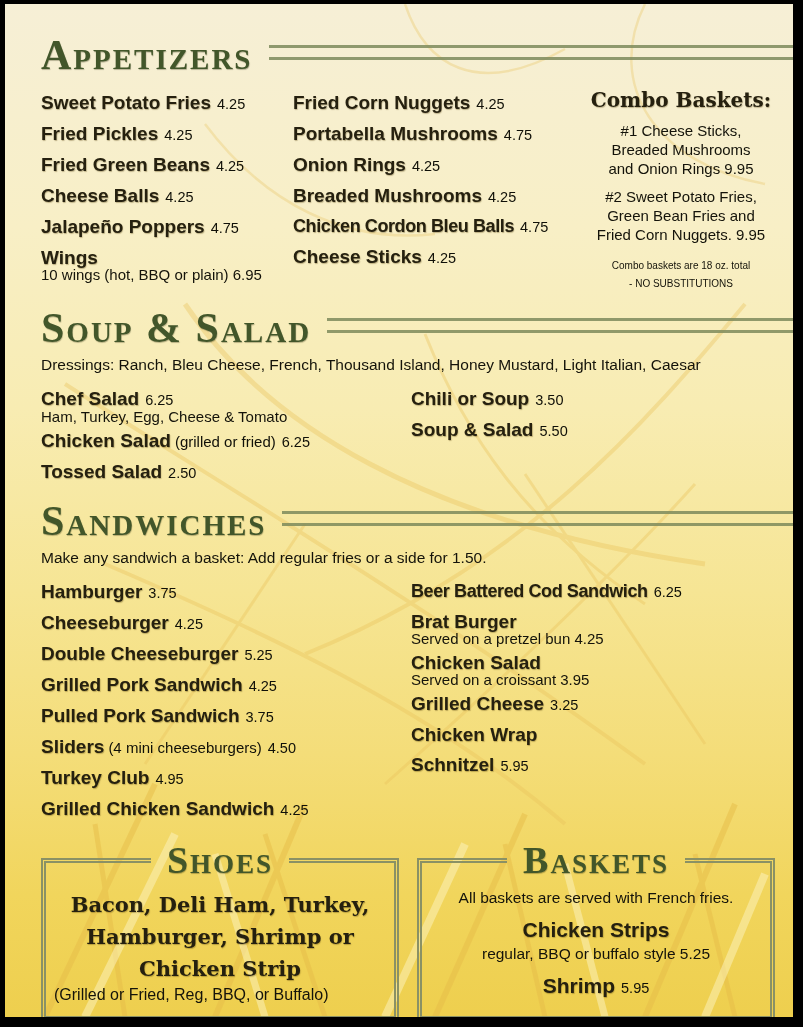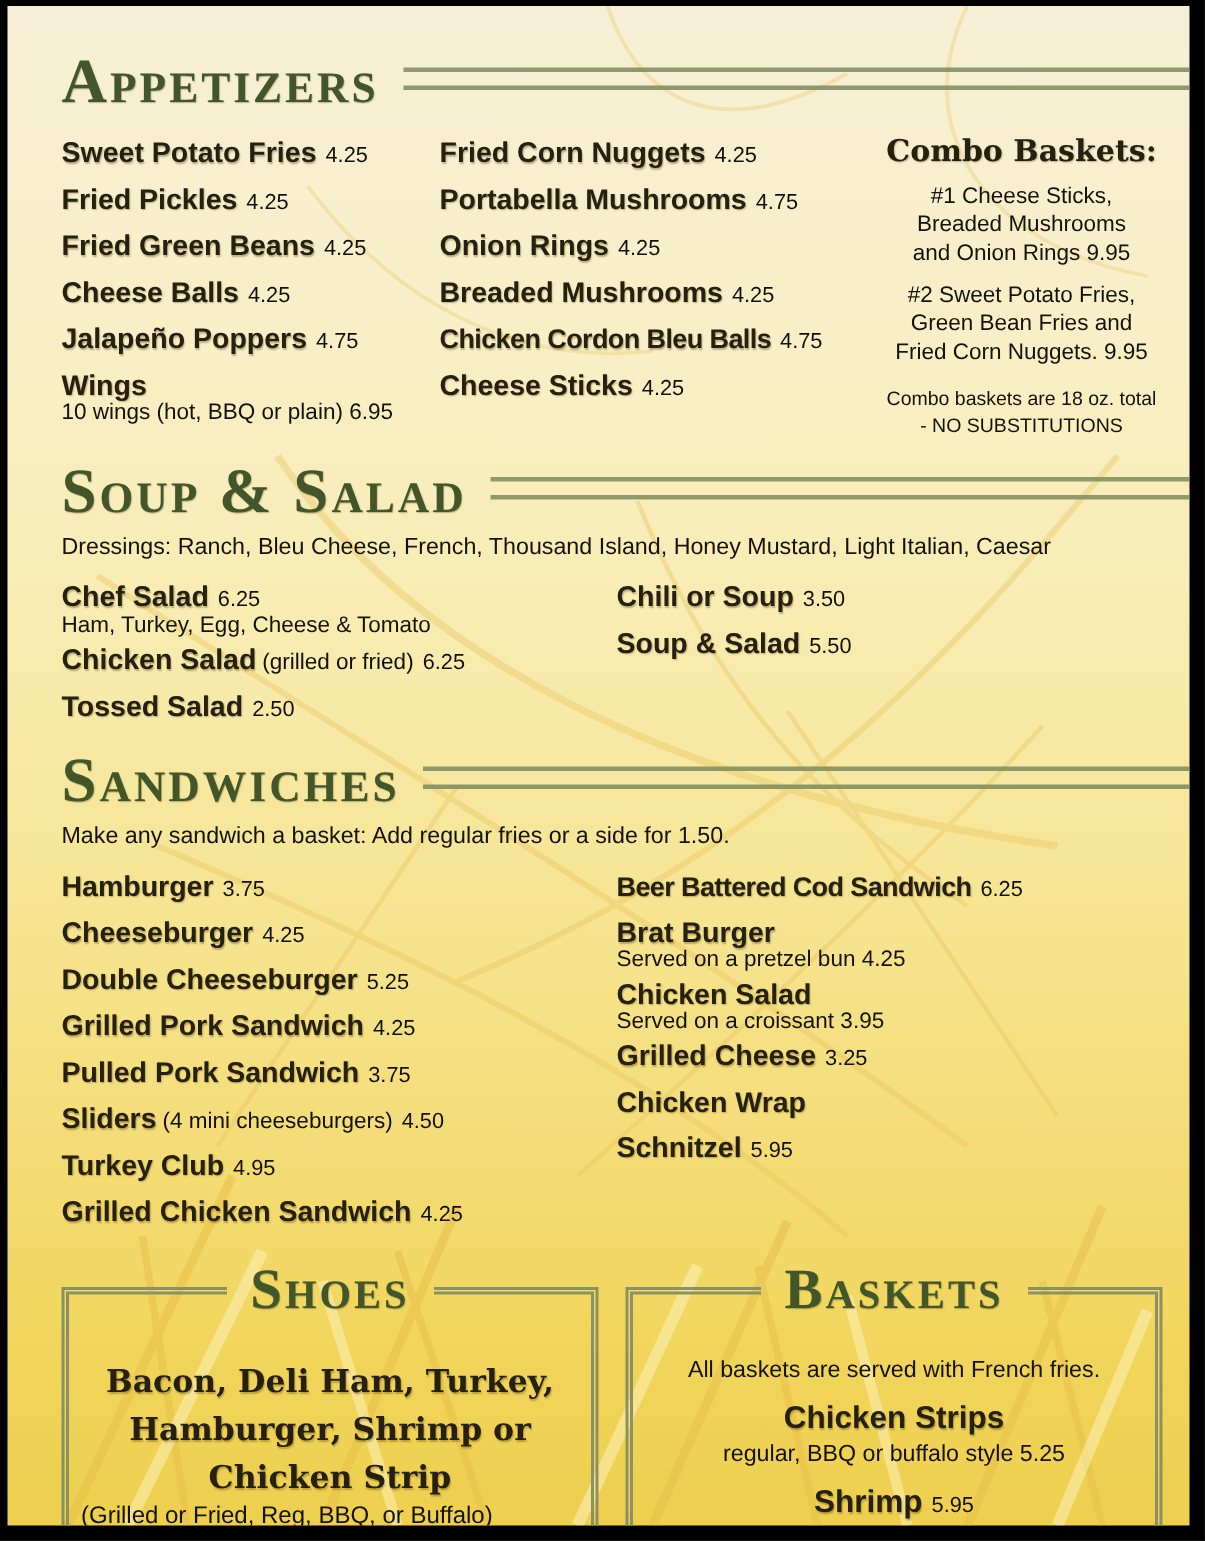--- a/index.html
+++ b/index.html
@@ -29,33 +29,33 @@
   .inote  { font-family:"Liberation Sans", sans-serif; font-size:15px; color:#101008; margin-left:4px; }
   .idesc  { font-family:"Liberation Sans", sans-serif; font-size:15px; color:#14130a;
     line-height:18px; margin-top:-7px; white-space:nowrap; }
 
   .app-grid { display:grid; grid-template-columns:252px 288px 1fr; margin-top:12px; }
   .combo { text-align:center; padding-top:0; }
   .combo-title { font-family:"DejaVu Serif", serif; font-weight:bold; font-size:20px; color:#25200f;
     text-shadow:0.6px 1px 1px rgba(80,60,10,0.35); }
   .combo-opt { font-family:"Liberation Sans", sans-serif; font-weight:normal; font-size:15px;
     color:#14130a; line-height:19px; margin-top:9px; }
-  .combo-note { font-family:"Liberation Sans", sans-serif; font-size:13px; color:#14130a;
+  .combo-note { font-family:"Liberation Sans", sans-serif; font-size:10px; color:#14130a;
     line-height:18px; margin-top:13px; }
 
   .soup-section { margin-top:14px; }
   .plainline { font-family:"Liberation Sans", sans-serif; font-size:15.5px; color:#14130a; margin:7px 0 10px; }
   .two-grid { display:grid; grid-template-columns:370px 1fr; }
 
   .sand-section { margin-top:12px; }
   .sand-grid { display:grid; grid-template-columns:370px 1fr; margin-top:8px; }
 
   .boxes { display:flex; gap:18px; margin-top:16px; margin-right:6px; }
   .menu-box { flex:1; border:5px double #8a9165; background:transparent; margin:0; padding:2px 8px 12px; }
-  .menu-box legend { margin:16px auto; padding:0 16px; }
+  .menu-box legend { margin:0 auto; padding:0 16px; }
   .box-title { font-size:38px; }
   .box-main { font-family:"DejaVu Serif", serif; font-weight:bold; font-size:21px; color:#25200f;
     text-align:center; line-height:32px; margin-top:8px; text-shadow:0.6px 1px 1px rgba(80,60,10,0.35); }
   .box-sub { font-family:"Liberation Sans", sans-serif; font-size:16px; color:#14130a; text-align:left; margin-top:1px; }
   .basket-note { font-family:"Liberation Sans", sans-serif; font-size:15.5px; color:#14130a; text-align:center; margin-top:8px; }
   .basket-item { text-align:center; line-height:26px; margin-top:10px; }
   .basket-item .iname { font-size:21px; }
   .basket-desc { font-family:"Liberation Sans", sans-serif; font-size:15.5px; color:#14130a; text-align:center; line-height:18px; }
 </style>
 </head>

